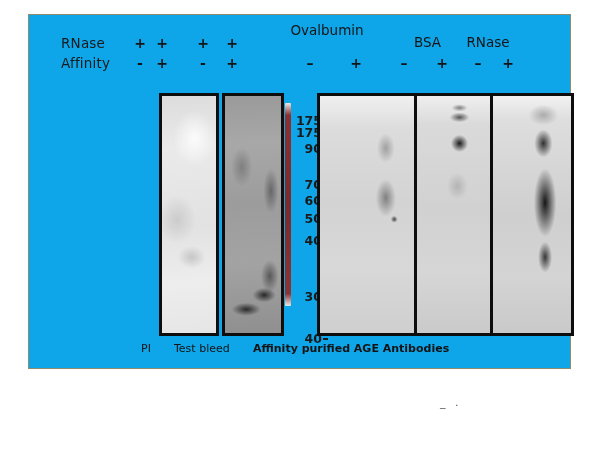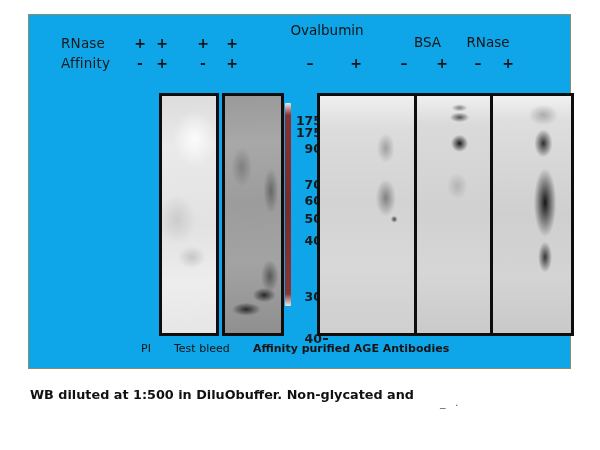--- a/index.html
+++ b/index.html
@@ -252,15 +252,14 @@
     </div>
 
     <div class="bottom-label" style="left:112px; top:327px;">PI</div>
     <div class="bottom-label" style="left:145px; top:327px;">Test bleed</div>
     <div class="bottom-label" style="left:224px; top:327px;font-weight:bold;">Affinity purified AGE Antibodies</div>
 
   </div>
 </div>
 
 <div id="caption">
-  <div>WB diluted at 1:500 in DiluObuffer.  Non-glycated and</div>
 </div>
 <div id="caption-artifact">_ .</div>
 
 </body></html>

